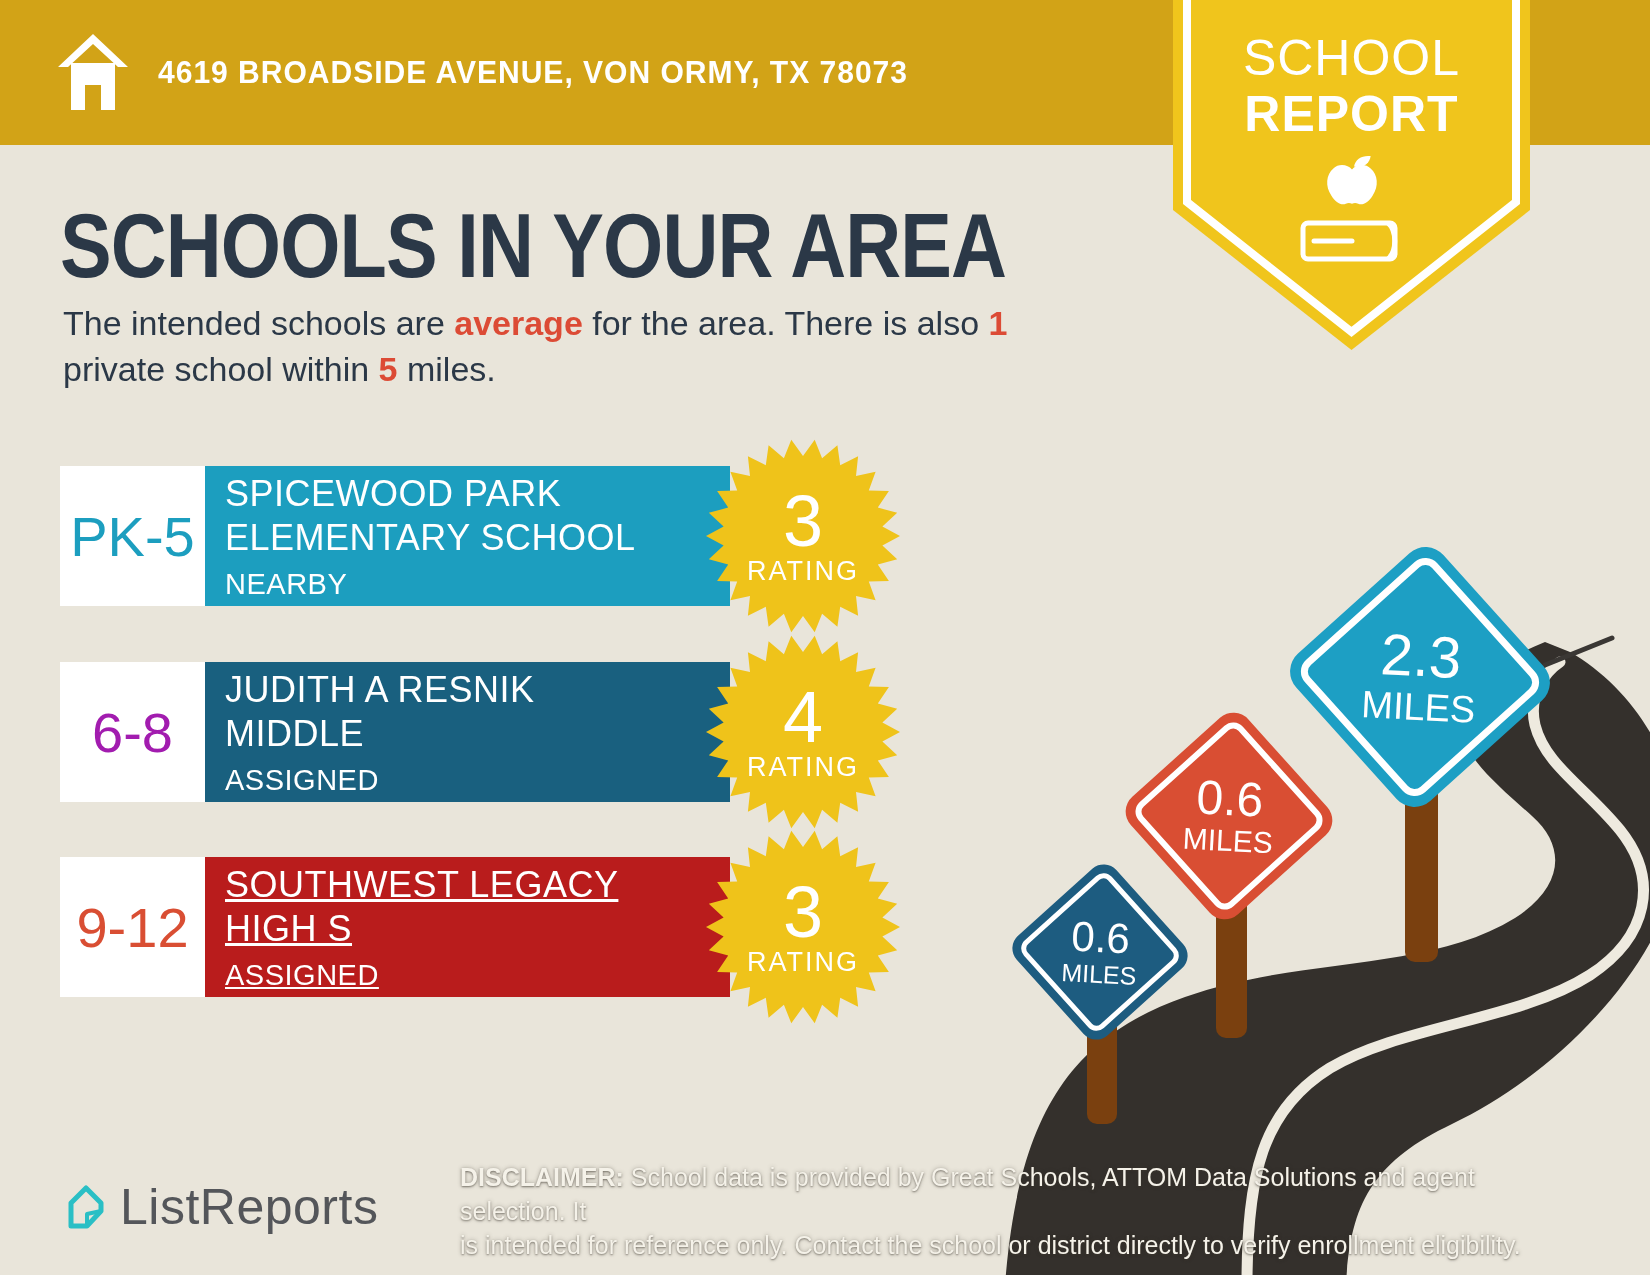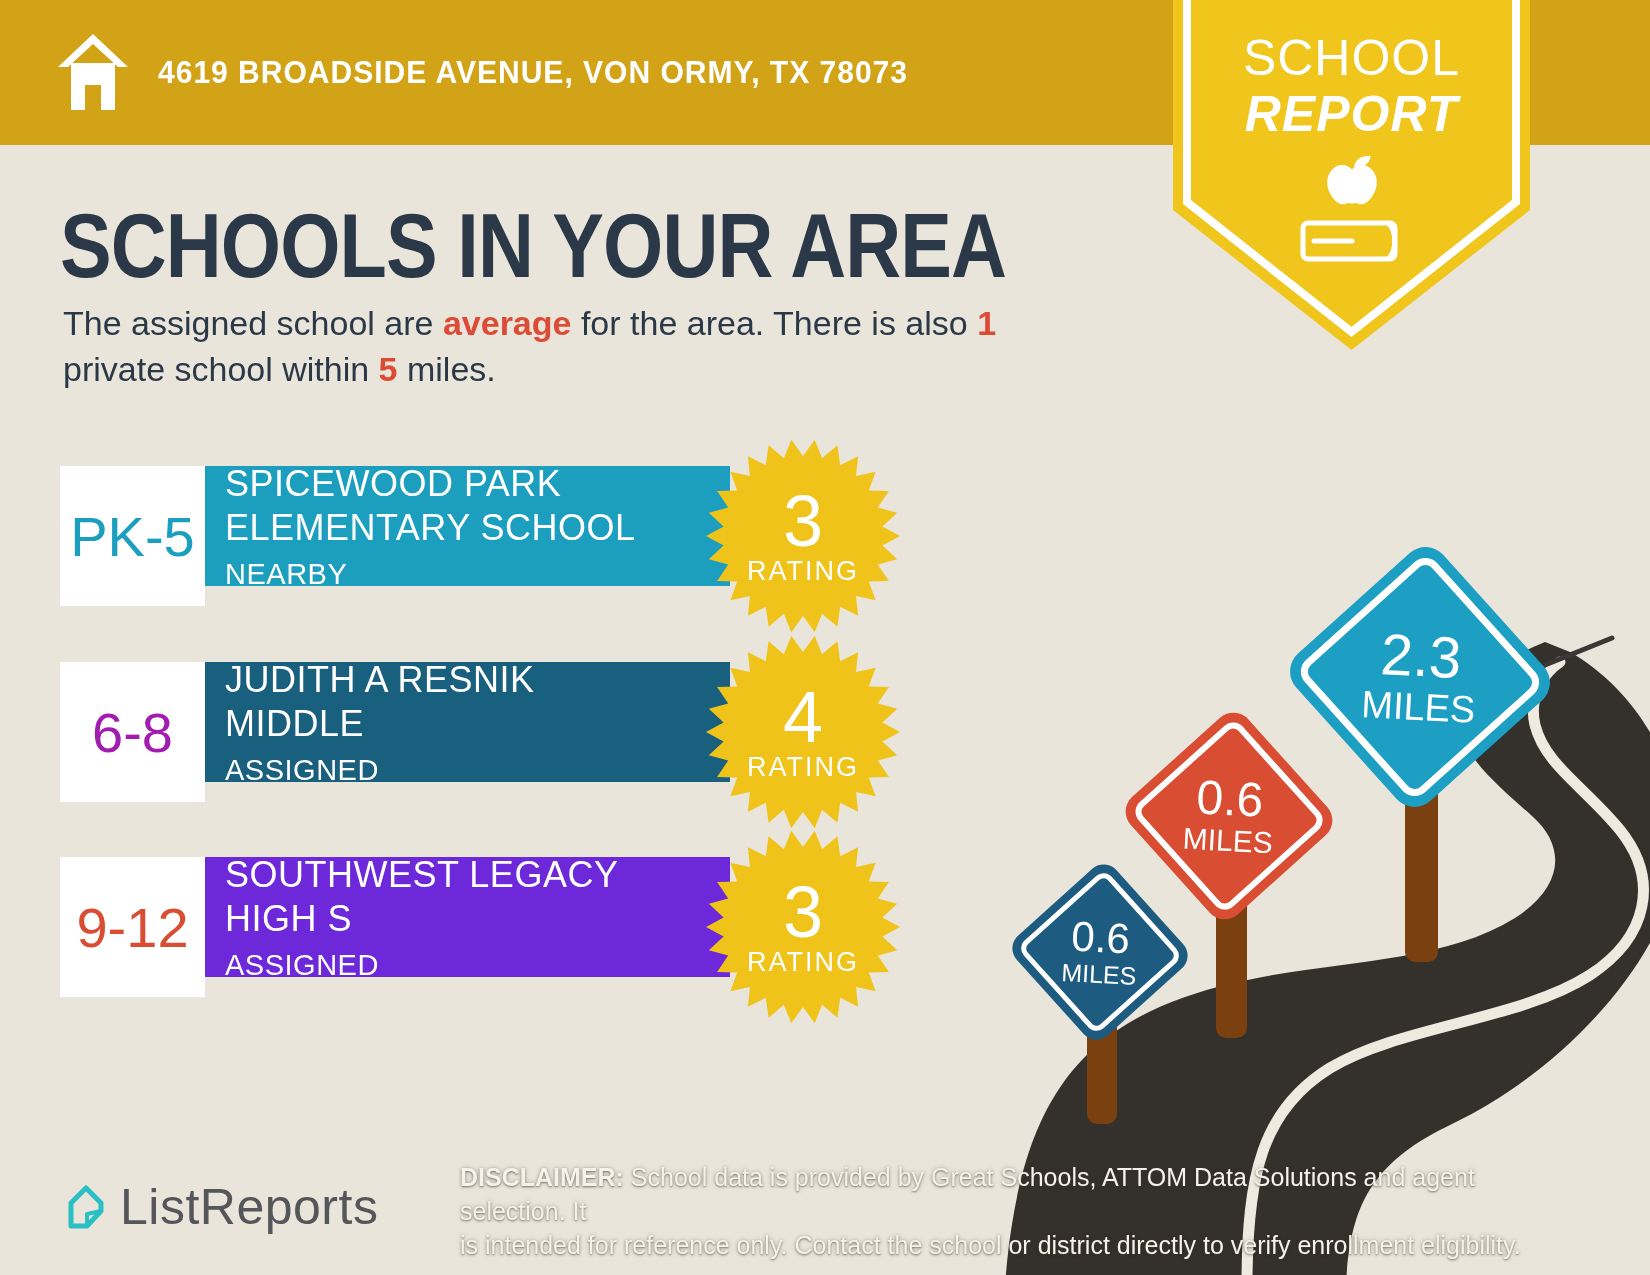--- a/index.html
+++ b/index.html
@@ -9,35 +9,35 @@
   
   .header{position:absolute;left:0;top:0;width:1650px;height:145px;background:var(--header_gold);}
   .home-icon{position:absolute;left:56px;top:30px;width:74px;height:84px;}
   .address{position:absolute;left:158px;top:0;height:145px;display:flex;align-items:center;
            color:#fff;font-size:31px;font-weight:bold;letter-spacing:1px;
            transform:scaleX(.97);transform-origin:left center;white-space:nowrap;}
 
   
   .badge{position:absolute;left:1173px;top:0;width:357px;height:352px;}
   .badge-text{position:absolute;left:0;top:30px;width:357px;text-align:center;color:#fff;line-height:56px;font-size:50px;letter-spacing:1px;}
-  .badge-line2{font-weight:bold;font-style:italic;}
+  .badge-line2{font-weight:bold;}
   .badge-apple{position:absolute;left:150px;top:155px;width:58px;height:56px;}
   .badge-book{position:absolute;left:127px;top:218px;width:104px;height:46px;}
 
   
   .title{position:absolute;left:60px;top:195px;font-size:90px;font-weight:bold;color:var(--navy);
          letter-spacing:-1px;transform:scaleX(.86);transform-origin:left top;white-space:nowrap;}
   .subtitle{position:absolute;left:63px;top:300px;font-size:34px;color:var(--navy);line-height:46px;}
   .hl{color:var(--accent_red);font-weight:bold;}
 
   
   .row{position:absolute;left:60px;width:835px;height:140px;padding-left:44px;}
   .grade-box{position:absolute;left:0;top:0;width:145px;height:140px;background:#fff;
              display:flex;align-items:center;justify-content:center;font-size:56px;}
-  .bar{position:absolute;left:145px;top:0;width:525px;height:120px;color:#fff;
+  .bar{position:absolute;left:145px;top:0;width:525px;height:140px;color:#fff;
        display:flex;flex-direction:column;justify-content:center;padding-left:20px;box-sizing:border-box;}
   .school-name{font-size:36px;line-height:44px;letter-spacing:.5px;}
   .school-tag{font-size:29px;letter-spacing:.5px;margin-top:8px;}
   .burst-wrap{position:absolute;left:643px;top:-30px;width:200px;height:200px;}
   .burst-wrap svg{position:absolute;left:0;top:0;}
   .burst{fill:var(--starburst_yellow);}
   .burst-text{position:absolute;inset:0;display:flex;flex-direction:column;align-items:center;justify-content:center;color:#fff;}
   .burst-num{font-size:72px;line-height:70px;}
   .burst-label{font-size:27px;letter-spacing:2px;line-height:30px;}
 
@@ -99,21 +99,21 @@
     </svg>
     <svg class="badge-book" viewBox="0 0 104 46">
       <rect x="3" y="5" width="92" height="36" rx="5" fill="none" stroke="#fff" stroke-width="5"></rect>
       <path d="M14,23 H52" stroke="#fff" stroke-width="5" stroke-linecap="round"></path>
       <path d="M88,5 C97,13 97,33 88,41" fill="none" stroke="#fff" stroke-width="5"></path>
     </svg>
   </div>
 
   <div class="title">SCHOOLS IN YOUR AREA</div>
   <div class="subtitle">
-    <span>The assigned school are </span><span class="hl">average</span><span> for the area. There is also </span><span class="hl">1</span><br>
+    <span>The intended schools are </span><span class="hl">average</span><span> for the area. There is also </span><span class="hl">1</span><br>
     <span>private school within </span><span class="hl">5</span><span> miles.</span>
   </div>
 
   <div class="row" style="top:466px">
     <div class="grade-box" style="color: rgb(28, 158, 191);">PK-5</div>
     <div class="bar" style="background: rgb(28, 158, 191);">
       <div class="school-name">
         <span>SPICEWOOD PARK</span><br>
         <span>ELEMENTARY SCHOOL</span>
       </div>
@@ -145,21 +145,21 @@
         </svg>
       <div class="burst-text">
         <div class="burst-num">4</div>
         <div class="burst-label">RATING</div>
       </div>
     </div>
   </div>
 
   <div class="row" style="top:857px">
     <div class="grade-box" style="color: rgb(217, 78, 51);">9-12</div>
-    <div class="bar" style="background: #6d28d9;">
+    <div class="bar" style="background: #b91c1c; text-decoration: underline;">
       <div class="school-name">
         <span>SOUTHWEST LEGACY</span><br>
         <span>HIGH S</span>
       </div>
       <div class="school-tag">ASSIGNED</div>
     </div>
     <div class="burst-wrap">
       <svg width="200" height="200" viewBox="0 0 200 200">
           <polygon class="burst" points="197.0,100.0 179.4,109.6 194.2,123.2 174.8,128.4 185.9,145.1 165.8,145.4 172.6,164.3 153.0,159.9 155.1,179.8 137.2,170.8 134.4,190.7 119.1,177.7 111.7,196.3 100.0,180.0 88.3,196.3 80.9,177.7 65.6,190.7 62.8,170.8 44.9,179.8 47.0,159.9 27.4,164.3 34.2,145.4 14.1,145.1 25.2,128.4 5.8,123.2 20.6,109.6 3.0,100.0 20.6,90.4 5.8,76.8 25.2,71.6 14.1,54.9 34.2,54.6 27.4,35.7 47.0,40.1 44.9,20.2 62.8,29.2 65.6,9.3 80.9,22.3 88.3,3.7 100.0,20.0 111.7,3.7 119.1,22.3 134.4,9.3 137.2,29.2 155.1,20.2 153.0,40.1 172.6,35.7 165.8,54.6 185.9,54.9 174.8,71.6 194.2,76.8 179.4,90.4"></polygon>
         </svg>

